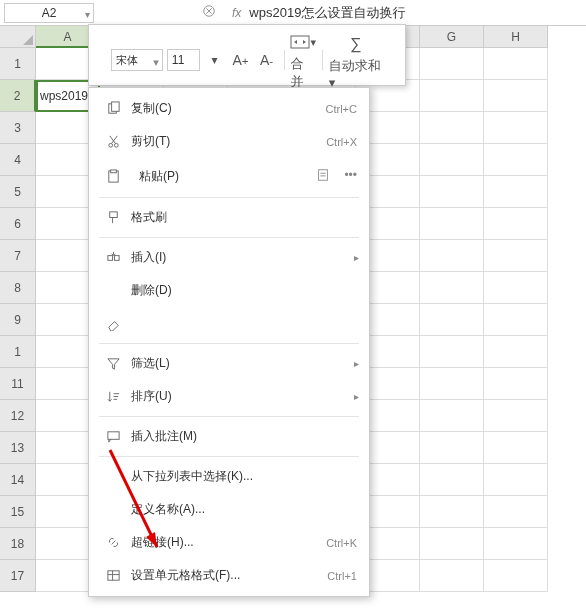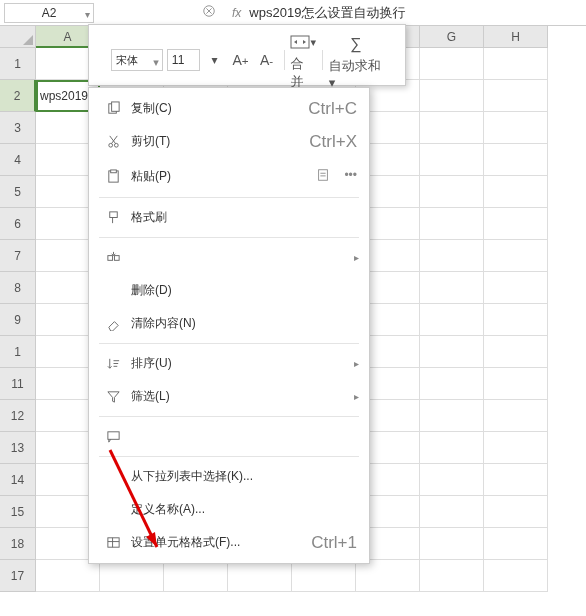--- a/index.html
+++ b/index.html
@@ -39,25 +39,25 @@
   .mt-btn.dd::after { content: "▾"; font-size: 8px; color: #888; margin-left: 1px; }
   .mt-sep { width: 1px; height: 20px; background: #ddd; margin: 0 2px; }
   .underline-a::after { content: ""; position: absolute; bottom: 2px; left: 4px; right: 4px; height: 2px; background: #c00; }
   .underline-f::after { content: ""; position: absolute; bottom: 2px; left: 4px; right: 4px; height: 2px; background: #fc0; }
   .grp { display: flex; flex-direction: column; align-items: center; font-size: 11px; color: #555; }
   .grp .top { height: 26px; display: flex; align-items: center; }
   .grp .lbl { font-size: 13px; }
   
   .context-menu { position: absolute; left: 88px; top: 87px; width: 282px; background: #fff; border: 1px solid #ccc; box-shadow: 2px 2px 8px rgba(0,0,0,0.25); padding: 4px 0; }
   .cm-item { display: flex; align-items: center; height: 33px; padding: 0 12px; position: relative; }
-  .cm-item.tall { height: 36px; }
+  .cm-item.tall { height: 36px; gap: 8px; }
   .cm-icon { width: 24px; display: flex; align-items: center; justify-content: center; color: #666; }
   .cm-icon svg { width: 15px; height: 15px; }
   .cm-label { flex: 1; padding-left: 6px; }
-  .cm-shortcut { color: #888; font-size: 17px; }
+  .cm-shortcut { color: #888; font-size: 11px; }
   .cm-sub::after { content: "▸"; color: #888; font-size: 10px; position: absolute; right: 10px; }
   .cm-sep { height: 1px; background: #e4e4e4; margin: 3px 10px; }
   .cm-right-icons { display: flex; gap: 14px; color: #888; }
   .cm-right-icons svg { width: 14px; height: 14px; }
   
   .arrow-annot { position: absolute; left: 102px; top: 442px; pointer-events: none; }
 </style>
 </head>
 <body>
 
@@ -385,67 +385,77 @@
   </div>
   <div class="cm-sep"></div>
   <div class="cm-item cm-sub">
     <span class="cm-icon">
         <svg viewBox="0 0 16 16">
           <rect x="2" y="6" width="5" height="5" fill="none" stroke="currentColor"></rect>
           <rect x="9" y="6" width="5" height="5" fill="none" stroke="currentColor"></rect>
           <path d="M8 2v3M6 4l2 2 2-2" stroke="currentColor" fill="none"></path>
         </svg>
       </span>
+    <span class="cm-label">插入(I)</span>
   </div>
   <div class="cm-item">
     <span class="cm-icon"></span>
     <span class="cm-label">删除(D)</span>
   </div>
   <div class="cm-item">
     <span class="cm-icon">
         <svg viewBox="0 0 16 16">
           <path d="M3 12l6-6 4 4-6 6H5z" fill="none" stroke="currentColor"></path>
         </svg>
       </span>
-    <span class="cm-label">清除内容(N)</span>
   </div>
   <div class="cm-sep"></div>
   <div class="cm-item cm-sub">
     <span class="cm-icon">
         <svg viewBox="0 0 16 16">
+          <path d="M2 3h12l-5 6v5l-2-1v-4z" fill="none" stroke="currentColor"></path>
+        </svg>
+      </span>
+    <span class="cm-label">筛选(L)</span>
+  </div>
+  <div class="cm-item cm-sub">
+    <span class="cm-icon">
+        <svg viewBox="0 0 16 16">
           <path d="M4 3v10M2 11l2 2 2-2M8 5h6M8 8h5M8 11h4" stroke="currentColor" fill="none"></path>
         </svg>
       </span>
     <span class="cm-label">排序(U)</span>
-  </div>
-  <div class="cm-item cm-sub">
-    <span class="cm-icon">
-        <svg viewBox="0 0 16 16">
-          <path d="M2 3h12l-5 6v5l-2-1v-4z" fill="none" stroke="currentColor"></path>
-        </svg>
-      </span>
-    <span class="cm-label">筛选(L)</span>
   </div>
   <div class="cm-sep"></div>
   <div class="cm-item">
     <span class="cm-icon">
         <svg viewBox="0 0 16 16">
           <rect x="2" y="3" width="12" height="8" fill="none" stroke="currentColor"></rect>
           <path d="M5 11l-2 3v-3" fill="none" stroke="currentColor"></path>
         </svg>
       </span>
+    <span class="cm-label">插入批注(M)</span>
   </div>
   <div class="cm-sep"></div>
   <div class="cm-item">
     <span class="cm-icon"></span>
     <span class="cm-label">从下拉列表中选择(K)...</span>
   </div>
   <div class="cm-item">
     <span class="cm-icon"></span>
     <span class="cm-label">定义名称(A)...</span>
+  </div>
+  <div class="cm-item">
+    <span class="cm-icon">
+        <svg viewBox="0 0 16 16">
+          <path d="M6 10l4-4M4 8a3 3 0 014-4M12 8a3 3 0 01-4 4" fill="none" stroke="currentColor"></path>
+        </svg>
+      </span>
+    <span class="cm-label">超链接(H)...</span>
+    <span class="cm-shortcut">Ctrl+K</span>
   </div>
   <div class="cm-item">
     <span class="cm-icon">
         <svg viewBox="0 0 16 16">
           <rect x="2" y="3" width="12" height="10" fill="none" stroke="currentColor"></rect>
           <path d="M2 7h12M7 3v10" stroke="currentColor"></path>
         </svg>
       </span>
     <span class="cm-label">设置单元格格式(F)...</span>
     <span class="cm-shortcut">Ctrl+1</span>

